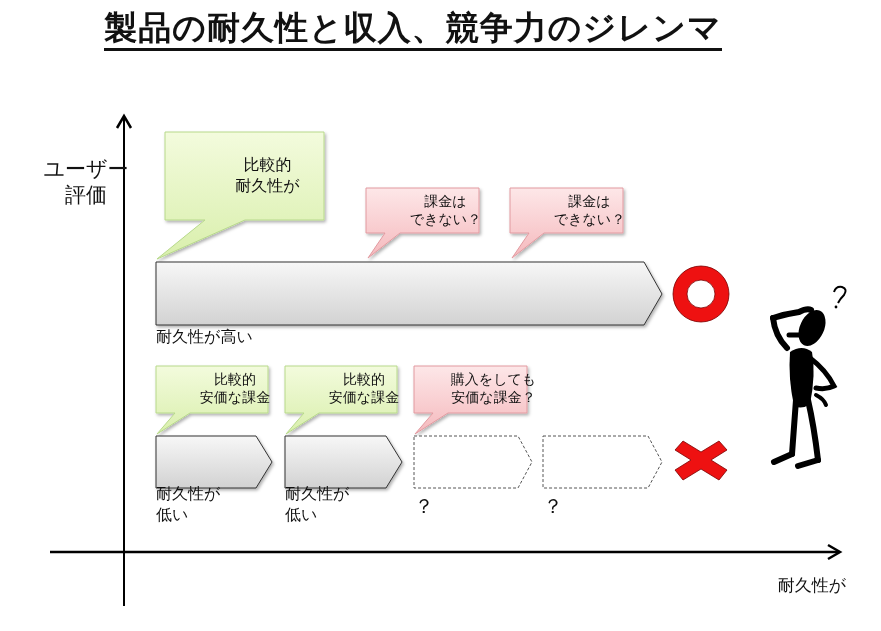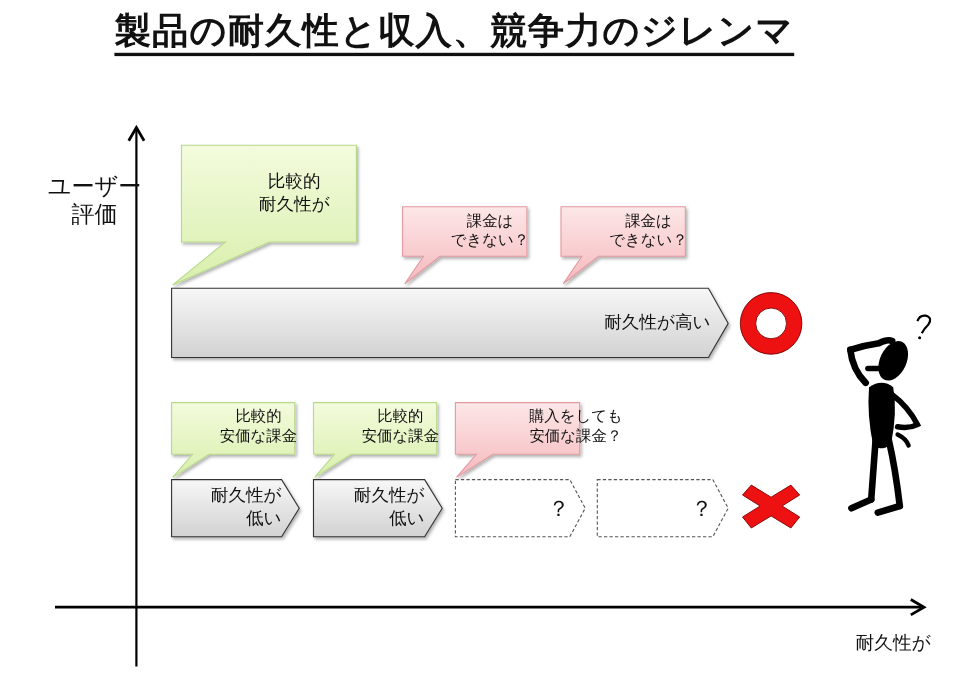--- a/index.html
+++ b/index.html
@@ -7,21 +7,21 @@
          font-family:"DejaVu Sans", "Liberation Sans", sans-serif; color:#111; }
   .title { position:absolute; left:0; top:6px; width:770px; text-align:center;
            font-size:33px; font-weight:bold; letter-spacing:1px; color:#111;margin-left:28px; }
   .title span { border-bottom:3px solid #111; padding-bottom:1px; }
   svg.canvas { position:absolute; left:0; top:0; }
   .lbl { position:absolute; text-align:center; line-height:1.25; }
   .ylabel { left:0; top:156px; width:92px; font-size:21px;padding-left:40px; }
   .xlabel { left:762px; top:575px; width:100px; font-size:17px; }
   .co-text { position:absolute; text-align:center; font-size:14px; line-height:1.3;padding-left:23px; }
   .co-big { font-size:16px; }
-  .ar-text { position:absolute; text-align:right; font-size:16px; line-height:1.3; }
+  .ar-text { position:absolute; text-align:left; font-size:16px; line-height:1.3;margin-top:44px; }
   .ar-big { font-size:16px; }
   .q { font-size:20px; }
 </style>
 </head>
 <body>
 
 <div class="title"><span>製品の耐久性と収入、競争力のジレンマ</span></div>
 
 <svg class="canvas" width="881" height="631" viewBox="0 0 881 631">
   <defs>
@@ -143,21 +143,21 @@
 <div class="ar-text ar-big" style="left:156px; top:283px; width:490px;">耐久性が高い</div>
 
 <div class="co-text" style="left:156px; top:370px; width:112px;">
   <div>比較的</div>
   <div>安価な課金</div>
 </div>
 <div class="co-text" style="left:285px; top:370px; width:112px;">
   <div>比較的</div>
   <div>安価な課金</div>
 </div>
-<div class="co-text" style="left:414px; top:370px; width:113px;margin-left:30px;">
+<div class="co-text" style="left:414px; top:370px; width:113px;">
   <div>購入をしても</div>
   <div>安価な課金？</div>
 </div>
 
 <div class="ar-text" style="left:156px; top:440px; width:100px;">
   <div>耐久性が</div>
   <div>低い</div>
 </div>
 <div class="ar-text" style="left:285px; top:440px; width:101px;">
   <div>耐久性が</div>

